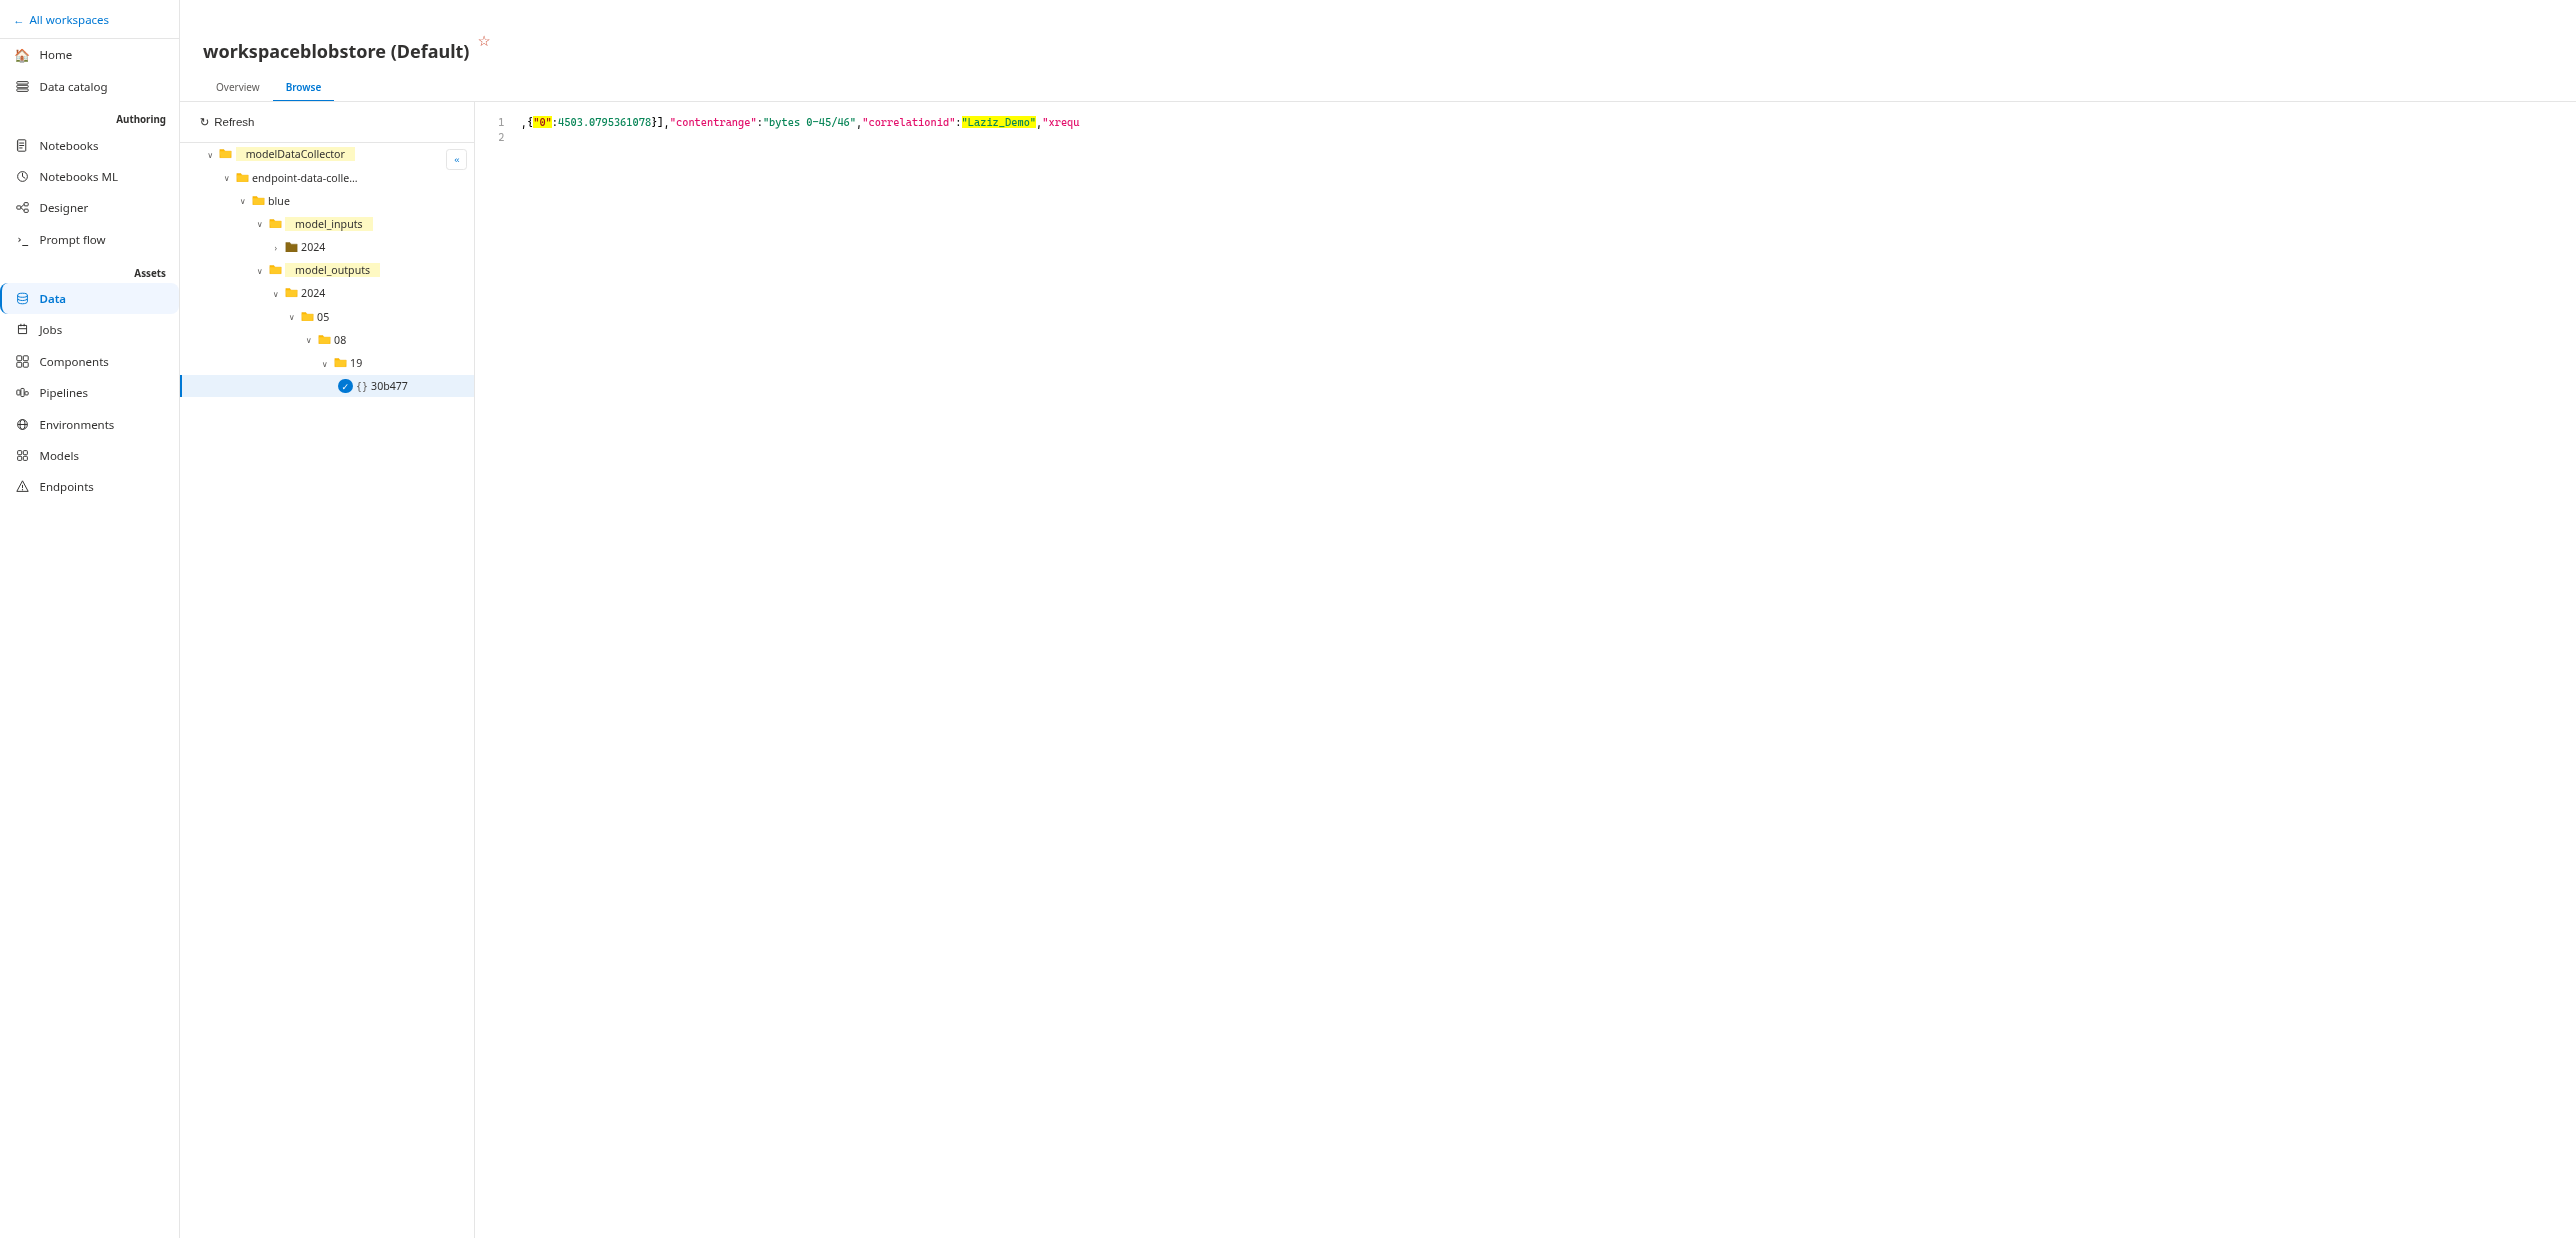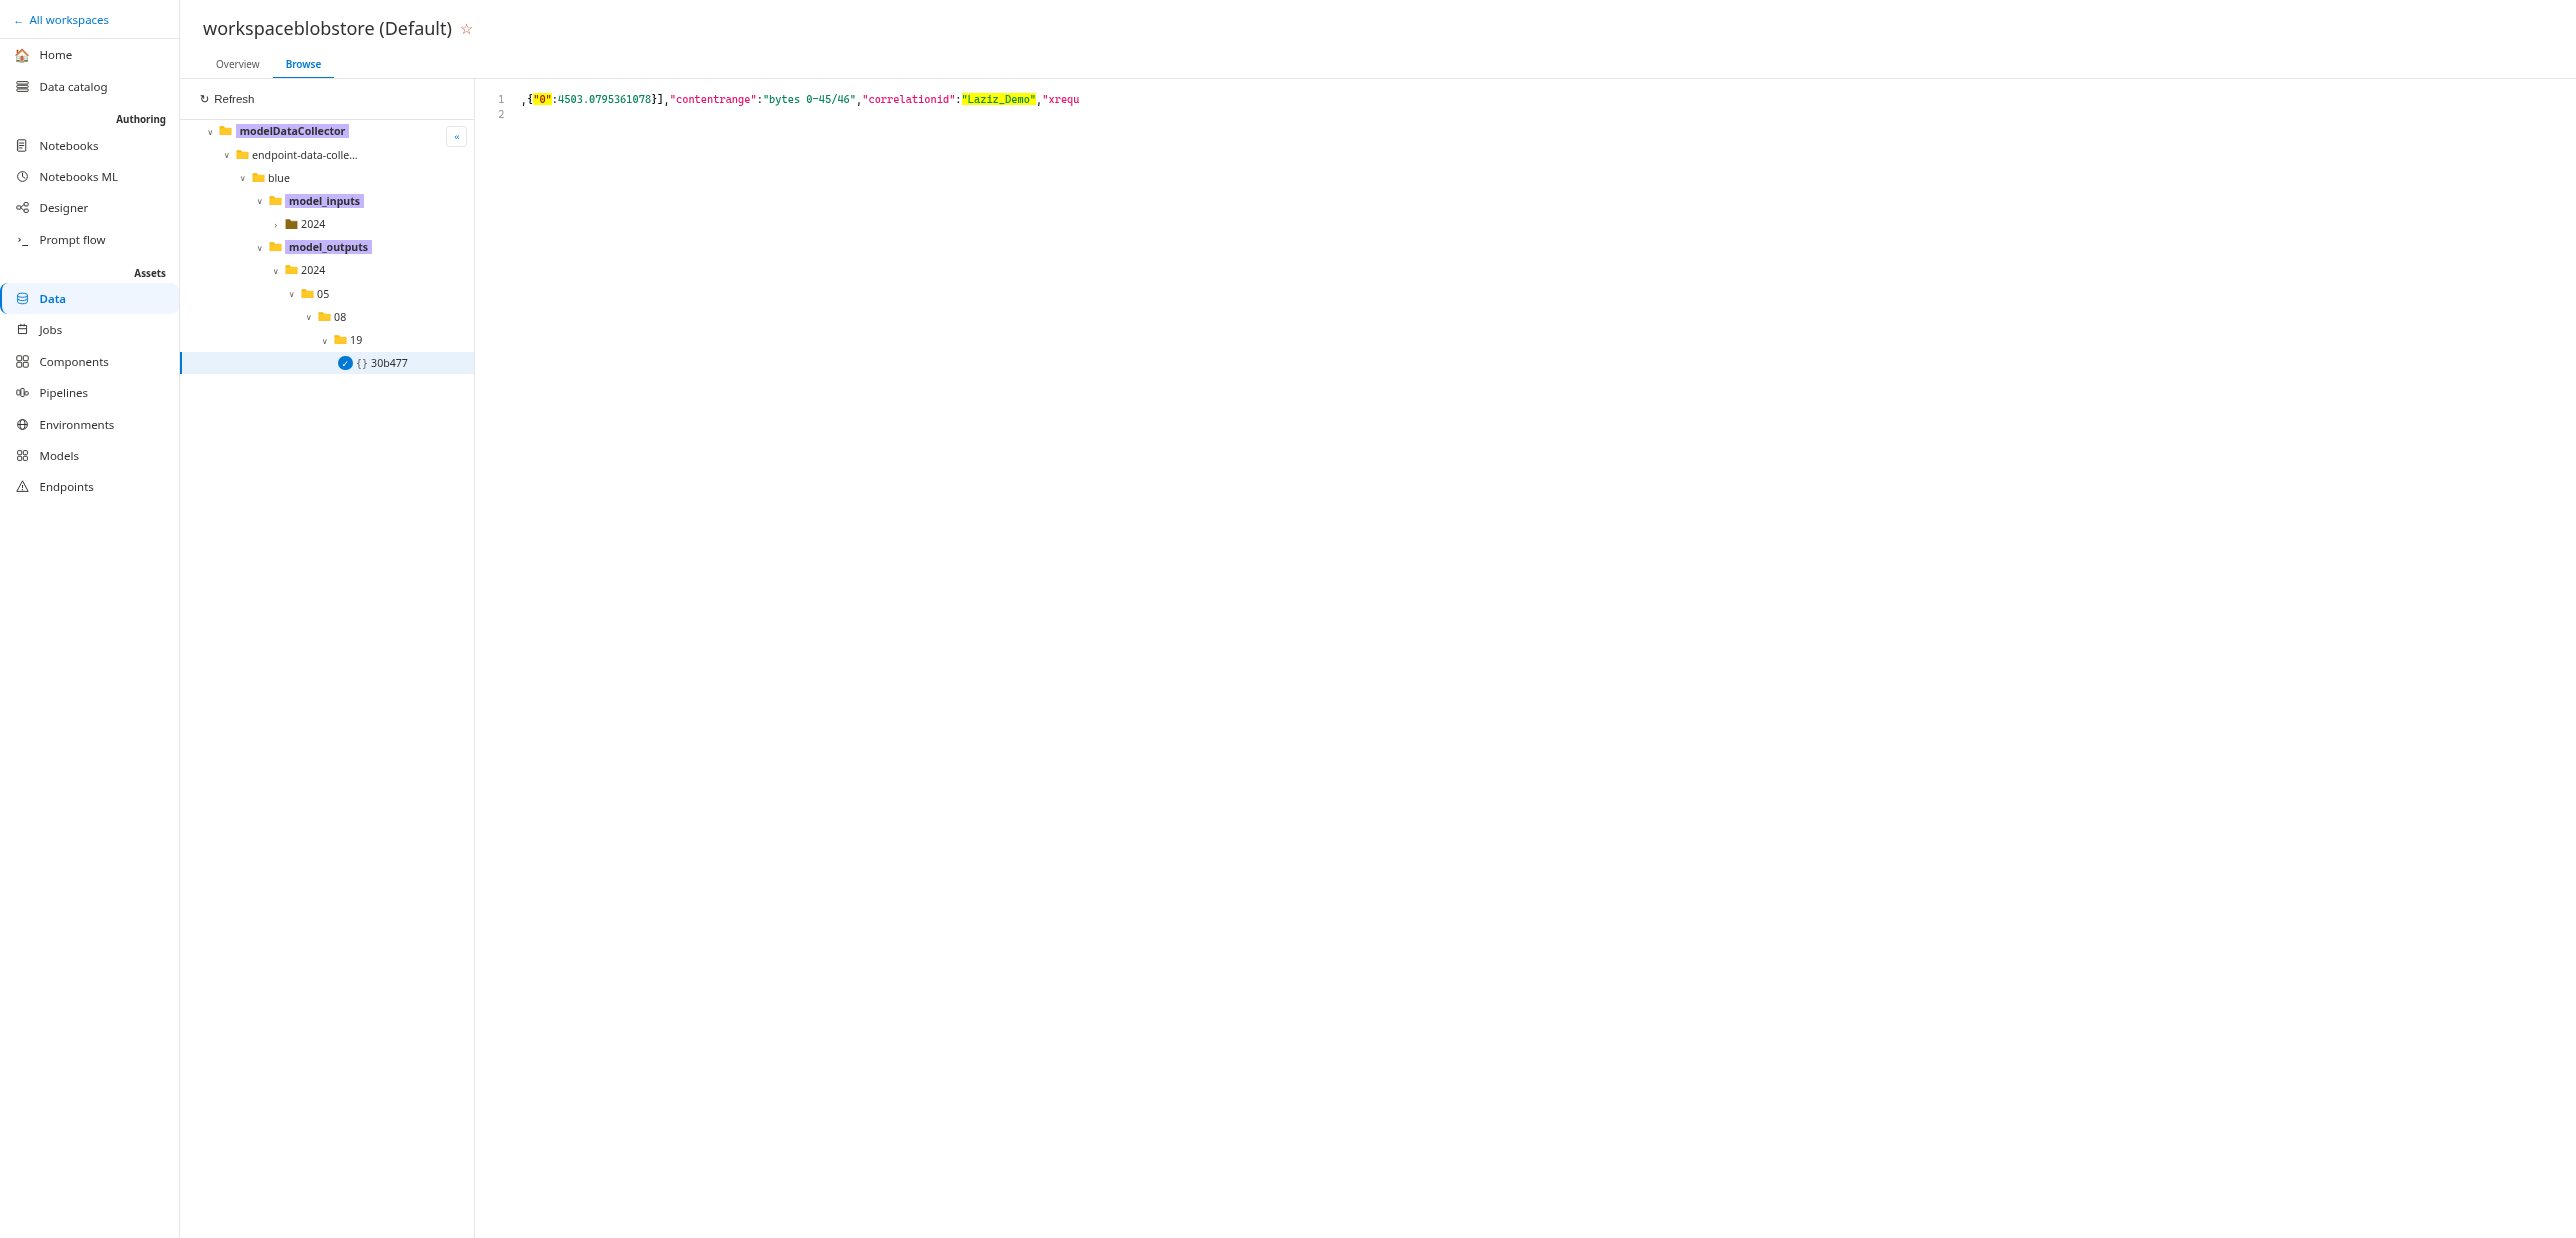--- a/index.html
+++ b/index.html
@@ -76,22 +76,23 @@
       border-bottom: 0.8px solid #e5e5e5;
     }
     .page-title-row {
       display: flex;
       align-items: center;
       gap: 8.2px;
       margin-bottom: 9.8px;
     }
     .page-title {
       font-size: 18px;
-      font-weight: 400;
+      font-weight: 700;
       color: #323130;
+      margin-top: 23px;
     }
     .star-icon {
       color: #cc4a31;
       font-size: 14.7px;
       cursor: pointer;
     }
     .tabs {
       display: flex;
       gap: 0;
     }
@@ -194,23 +195,22 @@
       flex-shrink: 0;
     }
     .folder-open { color: #ffb900; }
     .folder-closed { color: #ffb900; }
     .file-icon {
       font-size: 10.6px;
       color: #605e5c;
       flex-shrink: 0;
     }
     .highlight-yellow {
-      background-color: #c4b5fd;
-      padding: 0 4px;
-      font-weight: bold;
+      background-color: #fef9c3;
+      padding: 0 10px;
     }
     .check-circle {
       width: 14.7px;
       height: 14.7px;
       border-radius: 50%;
       background: #0078d4;
       color: white;
       display: inline-flex;
       align-items: center;
       justify-content: center;

